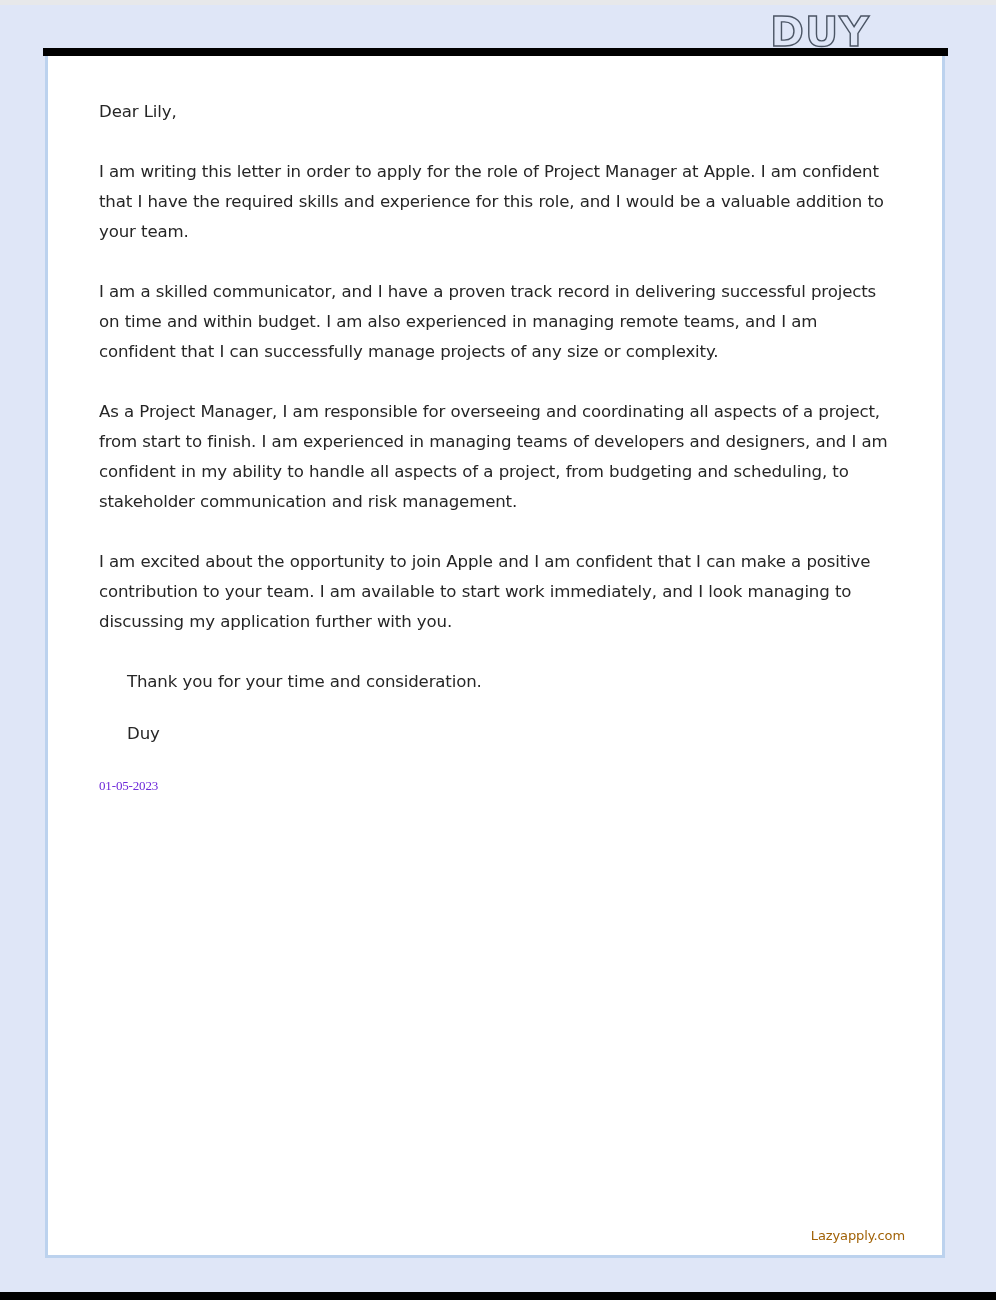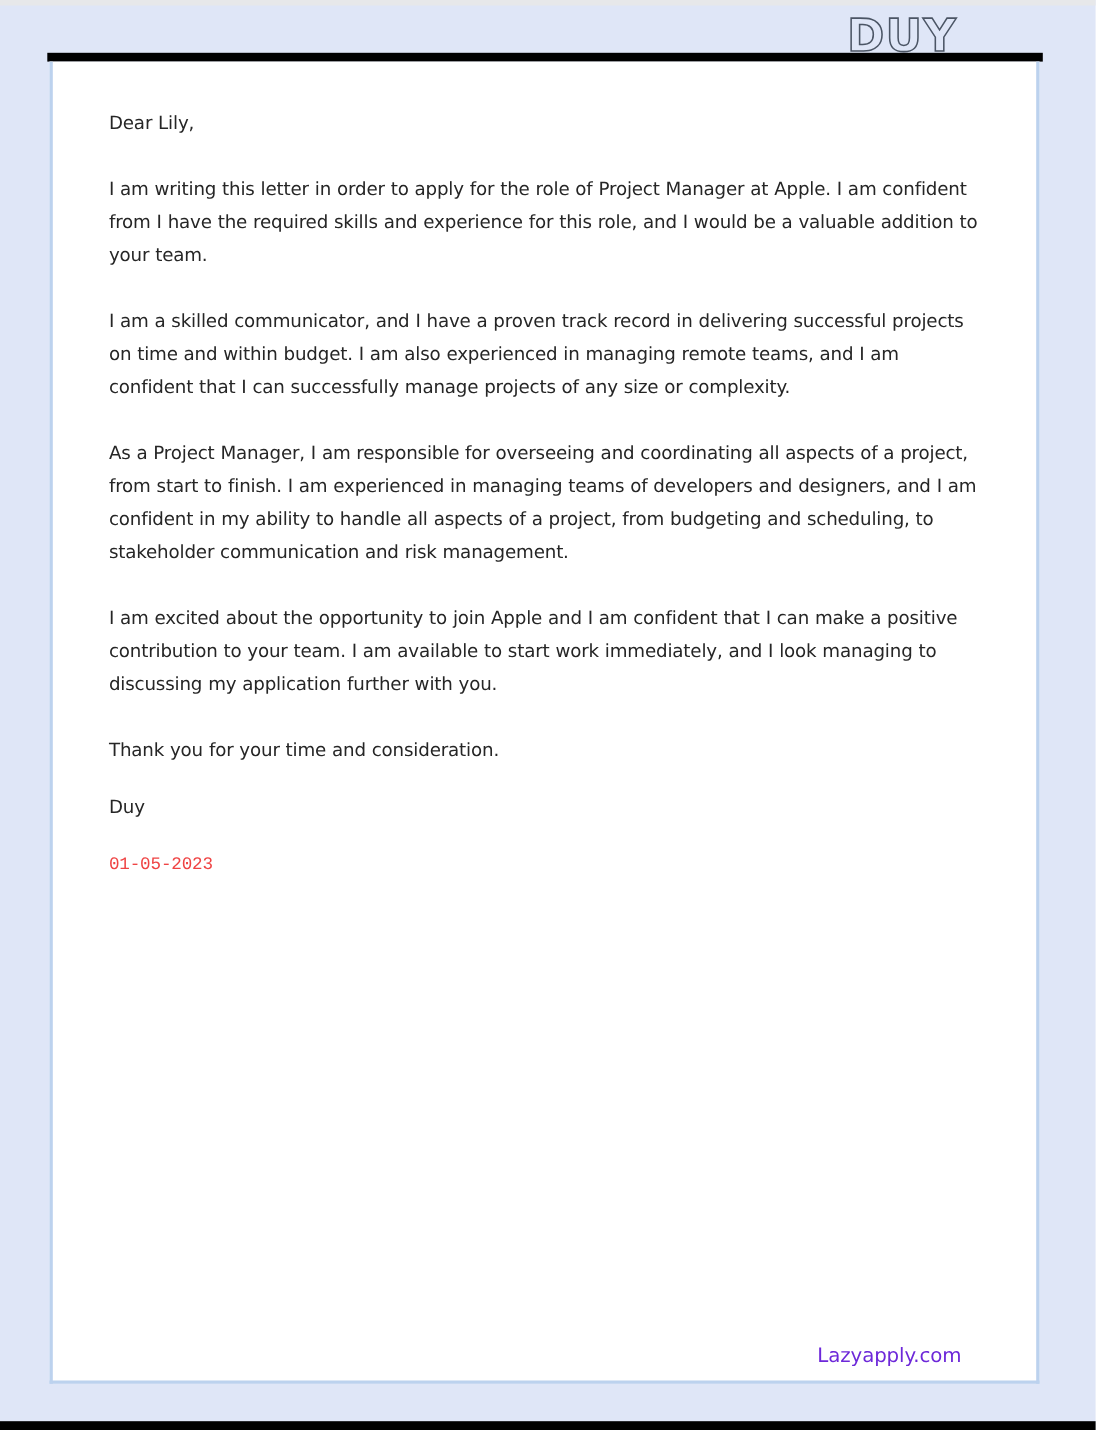--- a/index.html
+++ b/index.html
@@ -90,61 +90,62 @@
     font-family: "DejaVu Sans", sans-serif;
     font-size: 16.6px;
     line-height: 30px;
     color: #262626;
     margin: 0 0 30px 0;
     letter-spacing: -0.15px;
     word-spacing: 0.2px;
   }
   .para.tight {
     margin-bottom: 22px;
+    margin-left: 28px;
   }
   .para.salutation {
     margin-bottom: 30px;
   }
   .date-line {
-    font-family: Liberation Mono, monospace;
-    font-size: 16px;
+    font-family: Liberation Serif, serif;
+    font-size: 13px;
     line-height: 30px;
-    color: #ef4444;
+    color: #6d28d9;
     margin: 0;
     letter-spacing: -0.15px;
   }
 
   #footer-note {
     position: absolute;
-    right: 68px;
+    right: 37px;
     bottom: 12px;
     font-family: "DejaVu Sans", sans-serif;
-    font-size: 18px;
-    color: #6d28d9;
+    font-size: 13px;
+    color: #a16207;
     letter-spacing: -0.1px;
   }
 </style>
 </head>
 <body>
 
 <div id="canvas">
 
   <div class="top-tint"></div>
 
   <div id="brand">DUY</div>
 
   <div id="top-rule"></div>
 
   <div id="sheet">
 
     <div id="letter-body">
 
       <p class="para salutation">Dear Lily,</p>
 
-      <p class="para">I am writing this letter in order to apply for the role of Project Manager at Apple. I am confident from I have the required skills and experience for this role, and I would be a valuable addition to your team.</p>
+      <p class="para">I am writing this letter in order to apply for the role of Project Manager at Apple. I am confident that I have the required skills and experience for this role, and I would be a valuable addition to your team.</p>
 
       <p class="para">I am a skilled communicator, and I have a proven track record in delivering successful projects on time and within budget. I am also experienced in managing remote teams, and I am confident that I can successfully manage projects of any size or complexity.</p>
 
       <p class="para">As a Project Manager, I am responsible for overseeing and coordinating all aspects of a project, from start to finish. I am experienced in managing teams of developers and designers, and I am confident in my ability to handle all aspects of a project, from budgeting and scheduling, to stakeholder communication and risk management.</p>
 
       <p class="para">I am excited about the opportunity to join Apple and I am confident that I can make a positive contribution to your team. I am available to start work immediately, and I look managing to discussing my application further with you.</p>
 
       <p class="para tight">Thank you for your time and consideration.</p>
 
 

